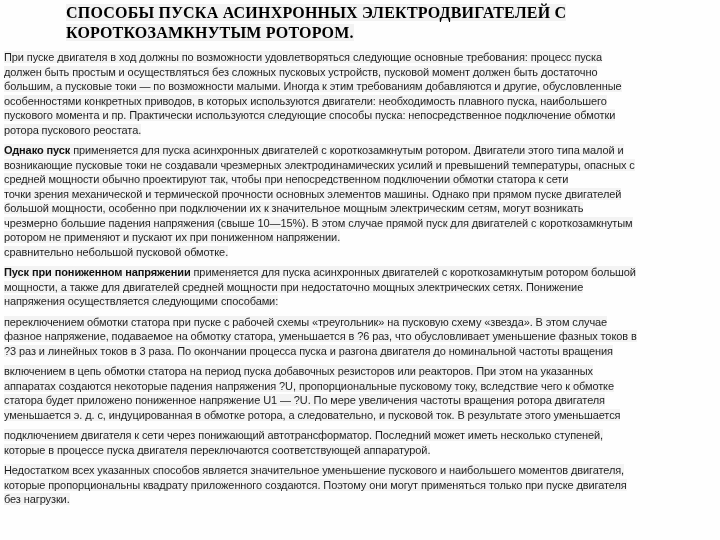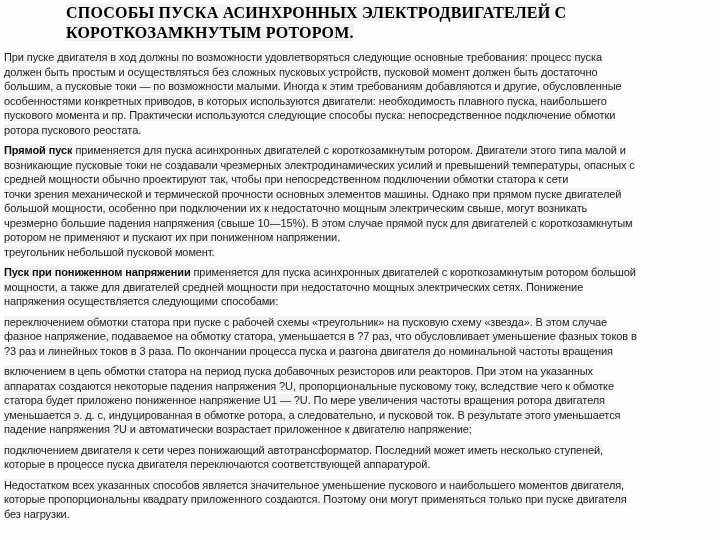--- a/index.html
+++ b/index.html
@@ -59,38 +59,37 @@
     <div class="tline"><span>СПОСОБЫ ПУСКА АСИНХРОННЫХ ЭЛЕКТРОДВИГАТЕЛЕЙ С</span></div>
     <div class="tline"><span>КОРОТКОЗАМКНУТЫМ РОТОРОМ.</span></div>
   </div>
   <div class="doc-body">
       <div class="line para"><span>При пуске двигателя в ход должны по возможности удовлетворяться следующие основные требования: процесс пуска</span></div>
       <div class="line"><span>должен быть простым и осуществляться без сложных пусковых устройств, пусковой момент должен быть достаточно</span></div>
       <div class="line"><span>большим, а пусковые токи — по возможности малыми. Иногда к этим требованиям добавляются и другие, обусловленные</span></div>
       <div class="line"><span>особенностями конкретных приводов, в которых используются двигатели: необходимость плавного пуска, наибольшего</span></div>
       <div class="line"><span>пускового момента и пр. Практически используются следующие способы пуска: непосредственное подключение обмотки</span></div>
       <div class="line"><span>ротора пускового реостата.</span></div>
-      <div class="line para"><span class="b">Прямой пуск</span><span> применяется для пуска асинхронных двигателей с короткозамкнутым ротором. Двигатели этого типа малой и</span></div>
+      <div class="line para"><span class="b">Однако пуск</span><span> применяется для пуска асинхронных двигателей с короткозамкнутым ротором. Двигатели этого типа малой и</span></div>
       <div class="line"><span>возникающие пусковые токи не создавали чрезмерных электродинамических усилий и превышений температуры, опасных с</span></div>
       <div class="line"><span>средней мощности обычно проектируют так, чтобы при непосредственном подключении обмотки статора к сети</span></div>
       <div class="line"><span>точки зрения механической и термической прочности основных элементов машины. Однако при прямом пуске двигателей</span></div>
-      <div class="line"><span>большой мощности, особенно при подключении их к недостаточно мощным электрическим свыше, могут возникать</span></div>
+      <div class="line"><span>большой мощности, особенно при подключении их к значительное мощным электрическим сетям, могут возникать</span></div>
       <div class="line"><span>чрезмерно большие падения напряжения (свыше 10—15%). В этом случае прямой пуск для двигателей с короткозамкнутым</span></div>
       <div class="line"><span>ротором не применяют и пускают их при пониженном напряжении.</span></div>
-      <div class="line"><span>треугольник небольшой пусковой момент.</span></div>
+      <div class="line"><span>сравнительно небольшой пусковой обмотке.</span></div>
       <div class="line para"><span class="b">Пуск при пониженном напряжении</span><span> применяется для пуска асинхронных двигателей с короткозамкнутым ротором большой</span></div>
       <div class="line"><span>мощности, а также для двигателей средней мощности при недостаточно мощных электрических сетях. Понижение</span></div>
       <div class="line"><span>напряжения осуществляется следующими способами:</span></div>
       <div class="line para"><span>переключением обмотки статора при пуске с рабочей схемы «треугольник» на пусковую схему «звезда». В этом случае</span></div>
-      <div class="line"><span>фазное напряжение, подаваемое на обмотку статора, уменьшается в ?7 раз, что обусловливает уменьшение фазных токов в</span></div>
+      <div class="line"><span>фазное напряжение, подаваемое на обмотку статора, уменьшается в ?6 раз, что обусловливает уменьшение фазных токов в</span></div>
       <div class="line"><span>?3 раз и линейных токов в 3 раза. По окончании процесса пуска и разгона двигателя до номинальной частоты вращения</span></div>
       <div class="line para"><span>включением в цепь обмотки статора на период пуска добавочных резисторов или реакторов. При этом на указанных</span></div>
       <div class="line"><span>аппаратах создаются некоторые падения напряжения ?U, пропорциональные пусковому току, вследствие чего к обмотке</span></div>
       <div class="line"><span>статора будет приложено пониженное напряжение U1 — ?U. По мере увеличения частоты вращения ротора двигателя</span></div>
       <div class="line"><span>уменьшается э. д. с, индуцированная в обмотке ротора, а следовательно, и пусковой ток. В результате этого уменьшается</span></div>
-      <div class="line"><span>падение напряжения ?U и автоматически возрастает приложенное к двигателю напряжение;</span></div>
       <div class="line para"><span>подключением двигателя к сети через понижающий автотрансформатор. Последний может иметь несколько ступеней,</span></div>
       <div class="line"><span>которые в процессе пуска двигателя переключаются соответствующей аппаратурой.</span></div>
       <div class="line para"><span>Недостатком всех указанных способов является значительное уменьшение пускового и наибольшего моментов двигателя,</span></div>
       <div class="line"><span>которые пропорциональны квадрату приложенного создаются. Поэтому они могут применяться только при пуске двигателя</span></div>
       <div class="line"><span>без нагрузки.</span></div>
     </div>
 </div>
 
 </body></html>

